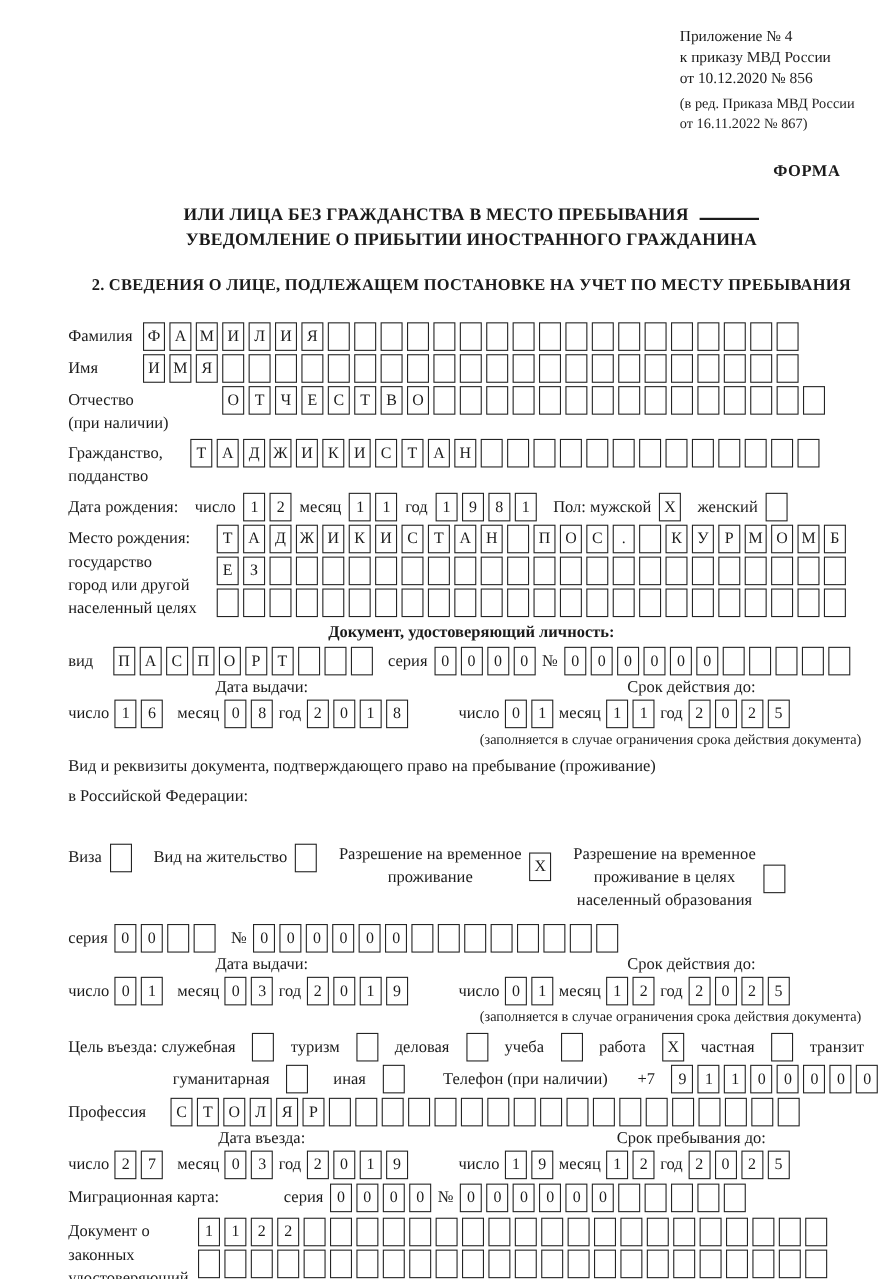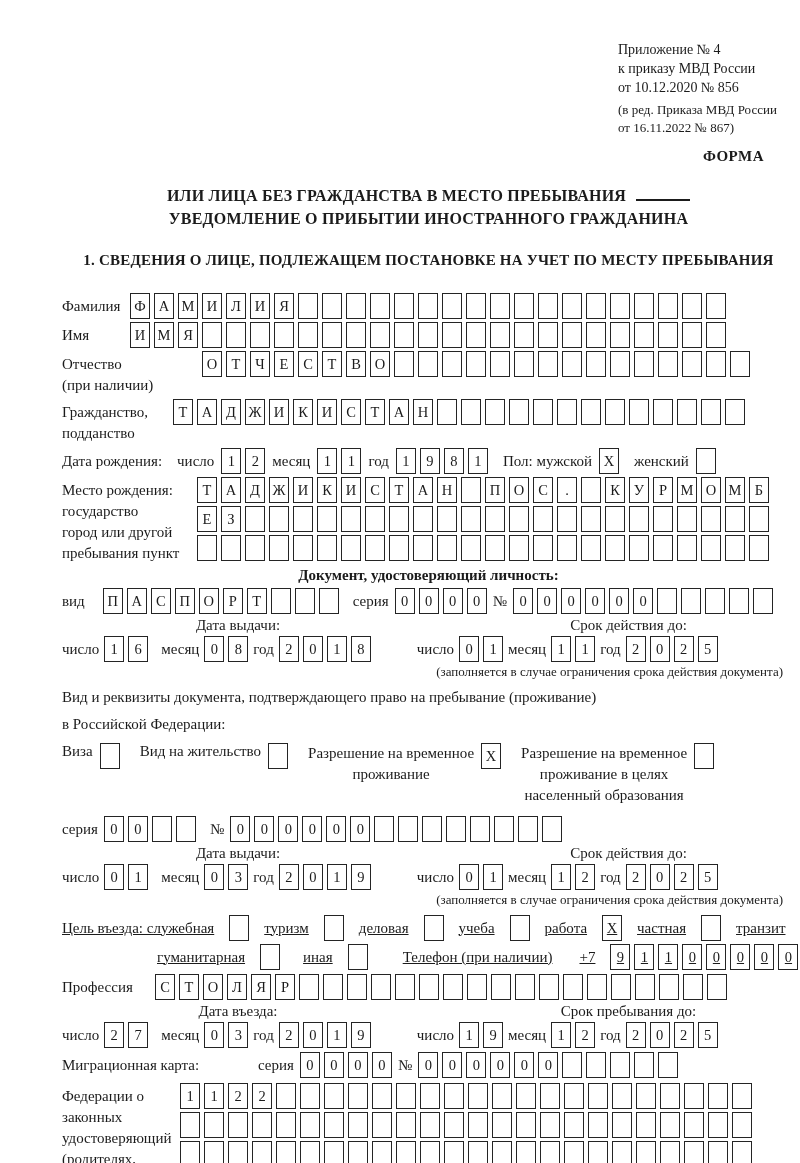--- a/index.html
+++ b/index.html
@@ -2,21 +2,21 @@
 <html><head>
 <meta charset="utf-8">
 <style>
   * { margin:0; padding:0; box-sizing:border-box; }
   html,body { background:#ffffff; }
   .page {
     width:800px; height:1163px; background:#fff; color:#1b1b1b;
     font-family:"Liberation Serif", serif;
     padding:38px 5px 0 62px; overflow:hidden; position:relative;
   }
-  .appendix { position:absolute; left:618px; top:40px; font-size:14px; line-height:19px;font-family:Liberation Serif, serif; }
+  .appendix { position:absolute; left:618px; top:24px; font-size:14px; line-height:19px;font-family:Liberation Serif, serif; }
   .revision { font-size:13px; line-height:18px; margin-top:4px; }
   .forma { position:absolute; right:36px; top:148px; font-weight:bold; font-size:15px; letter-spacing:.5px; }
   .title { margin-top:146px; text-align:center; font-weight:bold; font-size:16px; line-height:23px; letter-spacing:.2px; }
   .uline { display:inline-block; width:54px; border-bottom:2px solid #1b1b1b; height:13px; margin-left:10px; }
   .sect { margin-top:22px; margin-bottom:24px; text-align:center; font-weight:bold; font-size:15px; letter-spacing:.2px; }
 
   .r { display:flex; align-items:flex-start; margin-bottom:3px; }
   .rc { align-items:center; }
   .cr { display:flex; gap:4px; flex:0 0 auto; }
   .cell, .chk {
@@ -35,22 +35,22 @@
   .dh { display:flex; font-size:15px; margin-top:3px; margin-bottom:2px;gap:48px; }
   .dh .dhl { width:352px; text-align:center; }
   .dh .dhr { flex:1; text-align:center; }
   .dr { display:flex; align-items:center; margin-bottom:2px; }
   .dg { display:flex; align-items:center; gap:5px; }
   .dg2 { margin-left:46px; }
   .fn { font-size:13px; text-align:right; padding-right:12px; margin:1px 0 7px; }
   .plain { font-size:15px; line-height:21px; }
   .resrow { display:flex; align-items:flex-start; gap:8px; margin-top:8px; margin-bottom:10px; }
   .cblock { text-align:center; font-size:15px; line-height:21px; }
-  .pair { display:flex; align-items:flex-start; gap:7px; }
-  .prow { display:flex; align-items:center; gap:15px; margin-bottom:3px;text-decoration:underline; }
+  .pair { display:flex; align-items:center; gap:7px;margin-top:24px; }
+  .prow { display:flex; align-items:center; gap:15px; margin-bottom:3px; }
   .gap8{margin-left:8px} .gap12{margin-left:12px} .gap20{margin-left:20px} .gap28{margin-left:28px}
 </style>
 </head>
 <body>
 
 <div class="page">
 
   <div class="appendix">
     <div>Приложение № 4</div>
     <div>к приказу МВД России</div>
@@ -60,21 +60,21 @@
       <div>от 16.11.2022 № 867)</div>
     </div>
   </div>
   <div class="forma">ФОРМА</div>
 
   <div class="title">
     <div><span>ИЛИ ЛИЦА БЕЗ ГРАЖДАНСТВА В МЕСТО ПРЕБЫВАНИЯ</span><span class="uline"></span></div>
     <div>УВЕДОМЛЕНИЕ О ПРИБЫТИИ ИНОСТРАННОГО ГРАЖДАНИНА</div>
   </div>
 
-  <div class="sect">1. СВЕДЕНИЯ О ЛИЦЕ, ПОДЛЕЖАЩЕМ ПОСТАНОВКЕ НА УЧЕТ ПО МЕСТУ ПРЕБЫВАНИЯ</div>
+  <div class="sect">2. СВЕДЕНИЯ О ЛИЦЕ, ПОДЛЕЖАЩЕМ ПОСТАНОВКЕ НА УЧЕТ ПО МЕСТУ ПРЕБЫВАНИЯ</div>
 
   <div class="r">
     <span class="lbl w68">Фамилия</span>
     <span class="cr">
         <span class="cell">Ф</span>
         <span class="cell">А</span>
         <span class="cell">М</span>
         <span class="cell">И</span>
         <span class="cell">Л</span>
         <span class="cell">И</span>
@@ -219,21 +219,21 @@
     <span class="chk">X</span>
     <span class="lbl2 gap8">женский</span>
     <span class="chk"></span>
   </div>
 
   <div class="r" style="margin-top:3px;">
     <span class="lblcol w135">
       <div>Место рождения:</div>
       <div>государство</div>
       <div>город или другой</div>
-      <div>пребывания пункт</div>
+      <div>населенный целях</div>
     </span>
     <span class="stack">
       <span class="cr">
           <span class="cell">Т</span>
           <span class="cell">А</span>
           <span class="cell">Д</span>
           <span class="cell">Ж</span>
           <span class="cell">И</span>
           <span class="cell">К</span>
           <span class="cell">И</span>
@@ -630,21 +630,21 @@
         <span class="cell"></span>
         <span class="cell"></span>
         <span class="cell"></span>
         <span class="cell"></span>
         <span class="cell"></span>
       </span>
   </div>
 
   <div class="r" style="margin-top:5px;">
     <span class="lblcol w118">
-      <div>Федерации о</div>
+      <div>Документ о</div>
       <div>законных</div>
       <div>удостоверяющий</div>
       <div>(родителях,</div>
 
     </span>
     <span class="stack" style="flex:1;">
       <span class="cr">
           <span class="cell">1</span>
           <span class="cell">1</span>
           <span class="cell">2</span>

